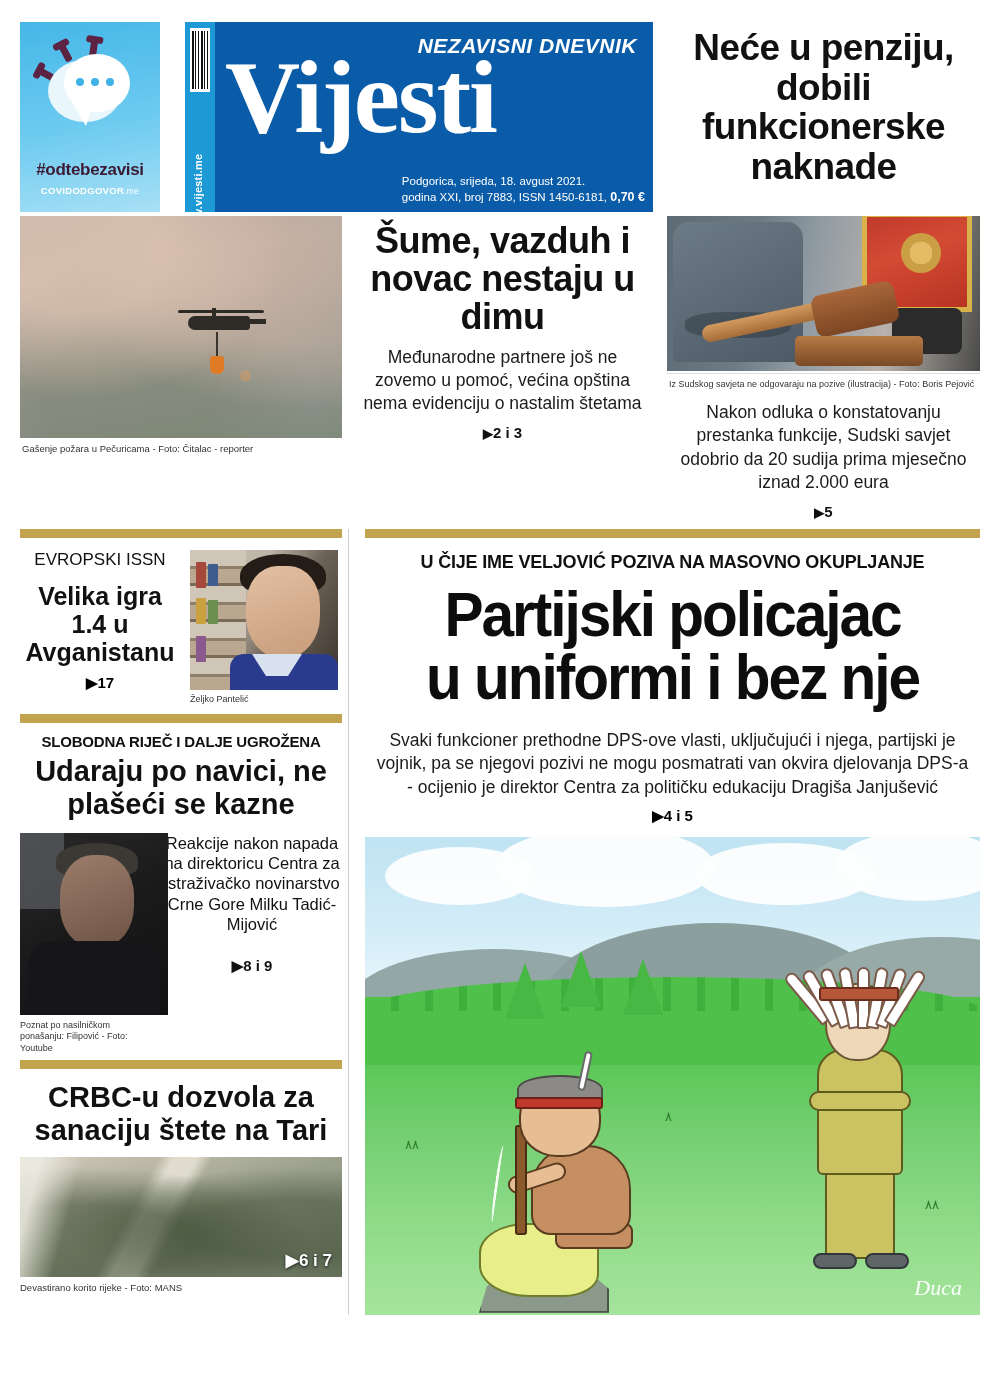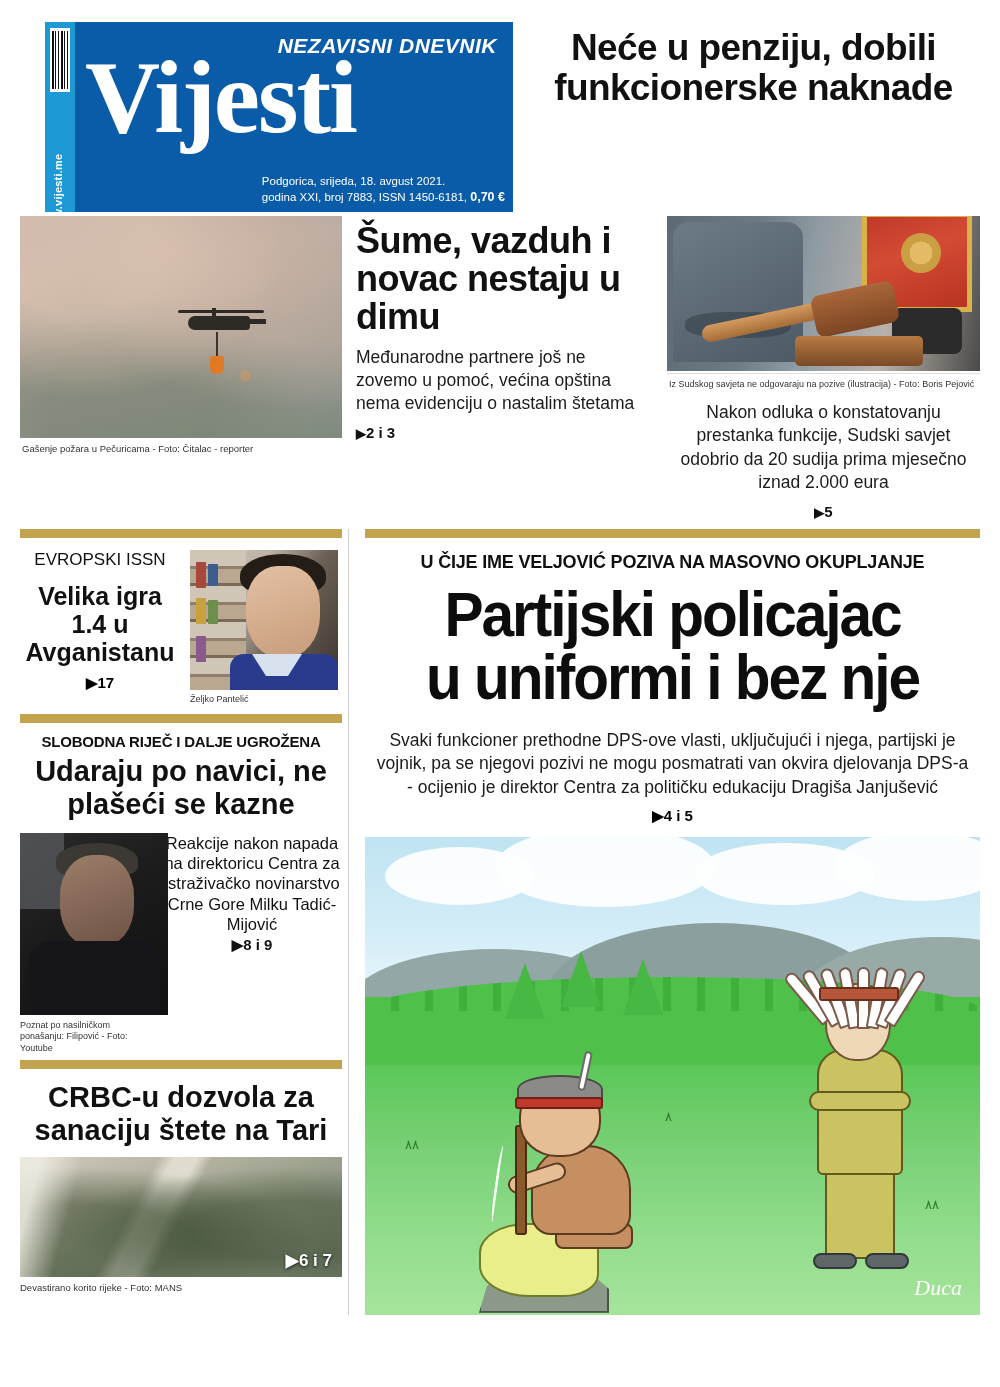--- a/index.html
+++ b/index.html
@@ -107,21 +107,21 @@
   .heli-body { position:absolute; left:8px; top:8px; width:62px;height:14px;
                background:#2e2b26; border-radius:8px 4px 4px 8px;}
   .heli-tail { position:absolute; left:62px; top:11px; width:24px;height:5px; background:#2e2b26;}
   .heli-rotor{ position:absolute; left:-2px; top:2px; width:86px;height:3px; background:#2e2b26; border-radius:2px;}
   .heli-mast { position:absolute; left:32px; top:0px; width:4px;height:10px; background:#2e2b26;}
   .heli-line { position:absolute; left:35px; top:22px; width:2px;height:26px; background:#3a342d;}
   .heli-bucket{position:absolute; left:29px; top:46px; width:14px;height:18px;
                background:#e07a24; border-radius:3px 3px 6px 6px;}
   .cap { font-size:9.5px; color:#333; padding:5px 2px 0 2px; line-height:1.25; }
 
-  .forest-head { flex:1; padding: 6px 6px 0 14px; text-align:left; }
+  .forest-head { flex:1; padding: 6px 6px 0 14px; text-align:center; }
   .forest-head h2 { font-size:36px; line-height:1.06; font-weight:bold; color:#111; letter-spacing:-0.5px;}
   .forest-head .deck { font-size:17.5px; line-height:1.3; color:#1b1b1b; margin-top:10px;}
   .pgref { font-weight:bold; font-size:15px; color:#111; margin-top:9px; }
   .pgref .tri { font-size:13px; }
 
   .col-right2 { flex:1; padding-left:12px; }
   .gavel-photo {
     width:100%; height:155px; position:relative; overflow:hidden;
     background: linear-gradient(100deg,#5d6a74 0%, #6e7b85 28%, #8f9aa2 45%, #b9b2ac 70%, #4a4a48 100%);
   }
@@ -182,21 +182,21 @@
   .fil-photo{ width:148px;height:182px; position:relative; overflow:hidden;
     background:linear-gradient(150deg,#2a2a2a 0%, #1b1b1b 45%, #101010 100%);}
   .fil-bg{position:absolute;left:0;top:0;width:44px;height:76px;background:#5e6065;opacity:.7;}
   .fil-face{position:absolute;left:40px;top:22px;width:74px;height:92px;border-radius:44%;
     background:linear-gradient(160deg,#9c7d6b,#6d5244);}
   .fil-hair{position:absolute;left:36px;top:10px;width:82px;height:34px;border-radius:50% 50% 30% 30%;
     background:#3c3833;}
   .fil-body{position:absolute;left:8px;bottom:0;width:132px;height:74px;background:#16161a;border-radius:24px 24px 0 0;}
   .fil-cap{font-size:9px;color:#333;padding-top:5px;line-height:1.25;}
   .reaction-text{ flex:1; padding-left:10px; text-align:center; font-size:16.5px; line-height:1.22; color:#111;}
-  .reaction-pg{ font-weight:bold; font-size:15px; margin-top:2px;}
+  .reaction-pg{ font-weight:bold; font-size:15px; margin-top:23px;}
 
   .crbc-title{ text-align:center; font-size:29px; font-weight:bold; line-height:1.14; color:#111; margin-top:12px;}
   .tara-photo{ width:100%; height:120px; margin-top:10px; position:relative; overflow:hidden;
     background:linear-gradient(160deg,#cfcabd 0%, #b9b6a6 25%, #9aa08c 50%, #8d9483 70%, #6e7a64 100%);}
   .tara-photo::before{content:"";position:absolute;inset:0;
     background:
       linear-gradient(105deg, rgba(240,238,228,.85) 0 6%, transparent 18%),
       radial-gradient(ellipse at 20% 70%, rgba(60,75,50,.55) 0 30%, transparent 62%),
       radial-gradient(ellipse at 85% 60%, rgba(60,75,50,.5) 0 28%, transparent 60%),
       linear-gradient(118deg, transparent 36%, rgba(228,225,212,.9) 40% 46%, transparent 50%);}
@@ -255,20 +255,37 @@
     font-style:italic; font-size:22px; opacity:.95;}
   .tuft{position:absolute;color:#2f7a2c;font-size:13px;}
 </style>
 </head>
 <body>
 
 <div class="page">
 
   <div class="masthead-row">
 
+    <div class="covid-promo">
+      <div class="virus-wrap">
+        <div class="spike sp1"></div>
+          <div class="spike sp2"></div>
+          <div class="spike sp3"></div>
+        <div class="bubble-back"></div>
+        <div class="bubble-front"></div>
+        <div class="bubble-tail"></div>
+        <div class="dots">
+            <i></i>
+            <i></i>
+            <i></i>
+          </div>
+      </div>
+      <div class="covid-hash">#odtebezavisi</div>
+      <div class="covid-url"><span>COVIDODGOVOR</span><small>.me</small></div>
+    </div>
 
     <div class="logo-block">
       <div class="side-strip">
         <div class="barcode">
             <div class="bars"></div>
           </div>
         <div class="side-url">www.vijesti.me</div>
       </div>
       <div class="logo-main">
         <div class="kicker">NEZAVISNI DNEVNIK</div>

